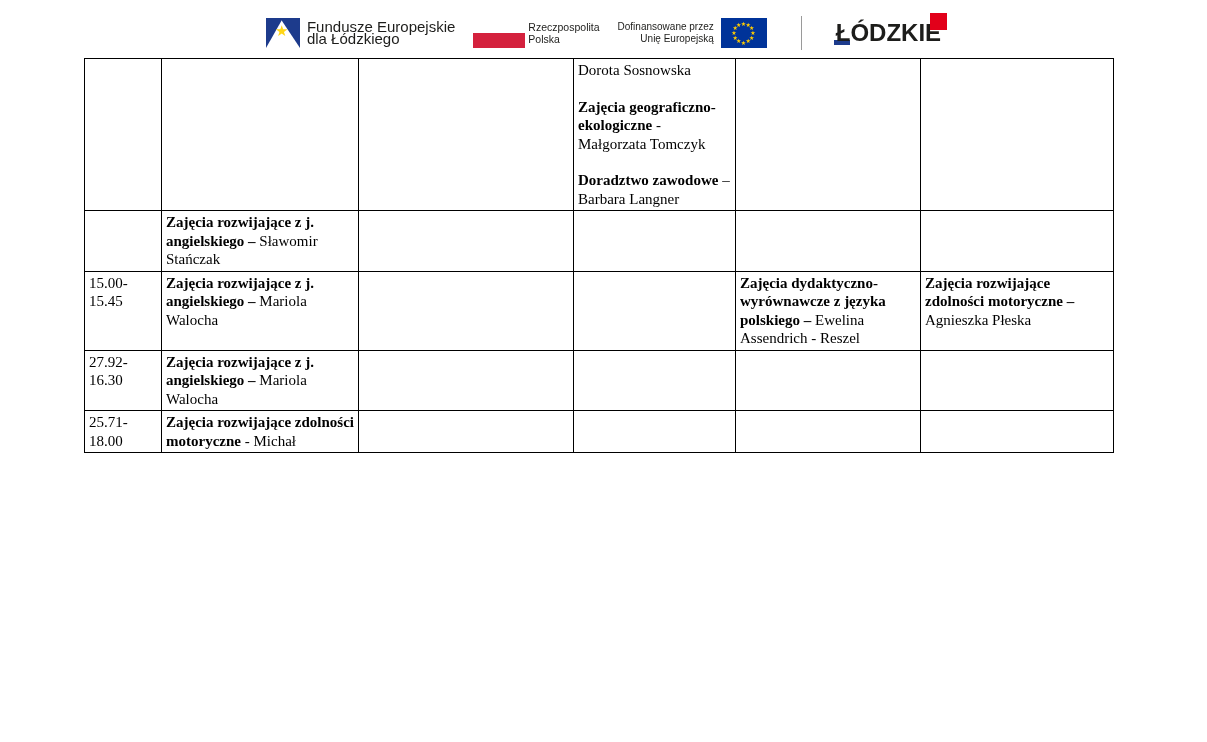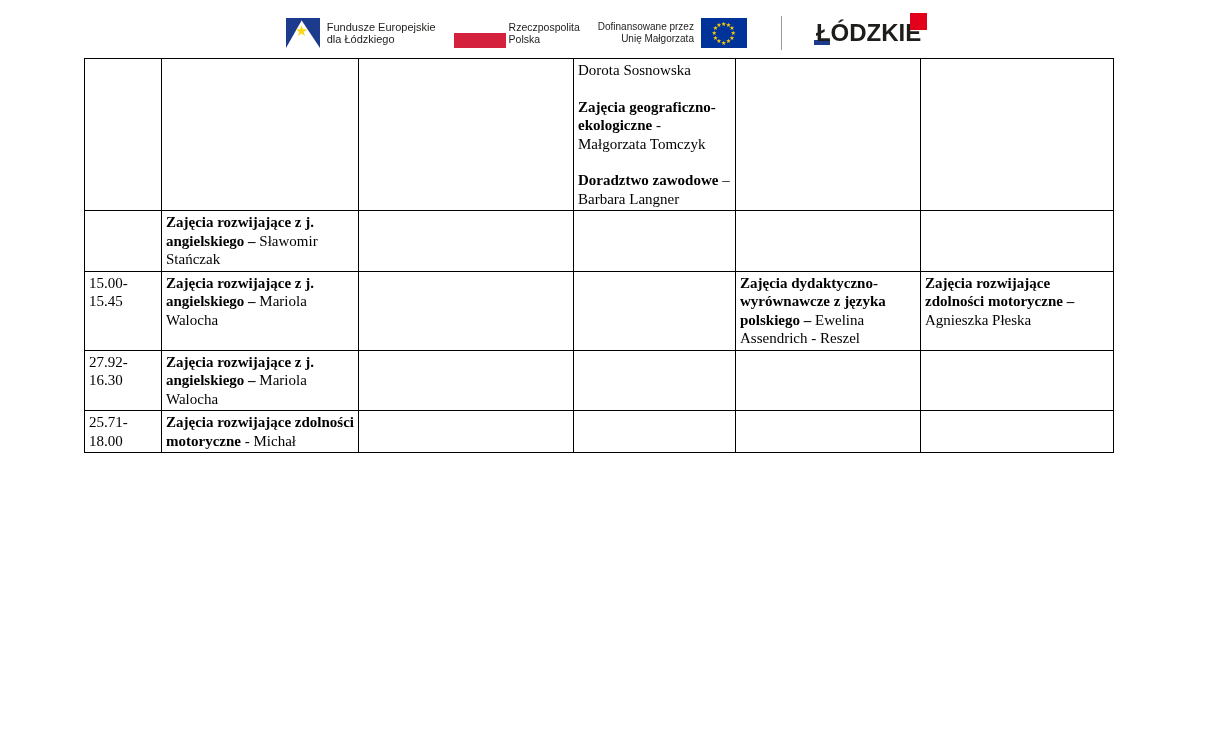--- a/index.html
+++ b/index.html
@@ -59,21 +59,21 @@
   }
   .fe-flag .star {
     position: absolute;
     left: 9px; top: 6px;
     color: #ffd617;
     font-size: 15px;
     line-height: 15px;
   }
   .fe-text {
     font-family: "Liberation Sans", sans-serif;
-    font-size: 11px;
+    font-size: 15px;
     line-height: 12.5px;
     color: #1d1d1b;
     white-space: nowrap;
   }
 
   
   .pl-logo {
     display: flex;
     align-items: center;
     gap: 3px;
@@ -219,21 +219,21 @@
       </div>
       <div class="pl-text">
         <span class="blk">Rzeczpospolita</span>
         <span class="blk">Polska</span>
       </div>
     </div>
 
     <div class="eu-logo">
       <div class="eu-text">
         <span class="blk">Dofinansowane przez</span>
-        <span class="blk">Unię Małgorzata</span>
+        <span class="blk">Unię Europejską</span>
       </div>
       <div class="eu-flag">
         <div class="stars" id="eu-stars">
             <span class="s" style="left: 20px; top: 2.5px;">★</span>
             <span class="s" style="left: 24.75px; top: 3.77276px;">★</span>
             <span class="s" style="left: 28.2272px; top: 7.25px;">★</span>
             <span class="s" style="left: 29.5px; top: 12px;">★</span>
             <span class="s" style="left: 28.2272px; top: 16.75px;">★</span>
             <span class="s" style="left: 24.75px; top: 20.2272px;">★</span>
             <span class="s" style="left: 20px; top: 21.5px;">★</span>

